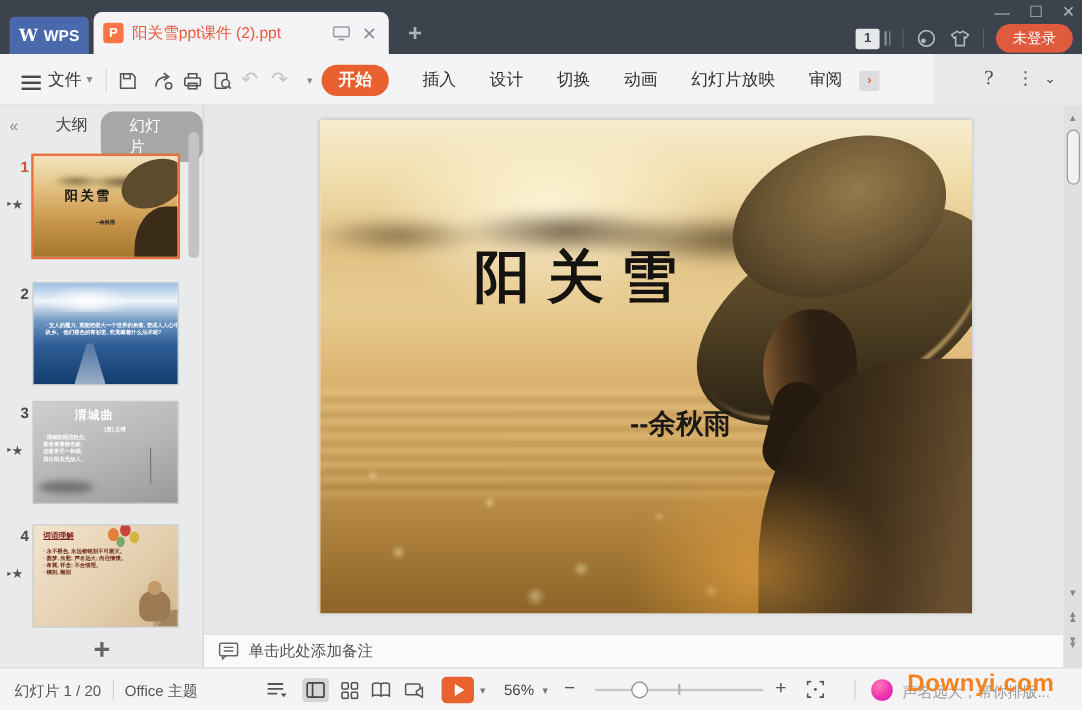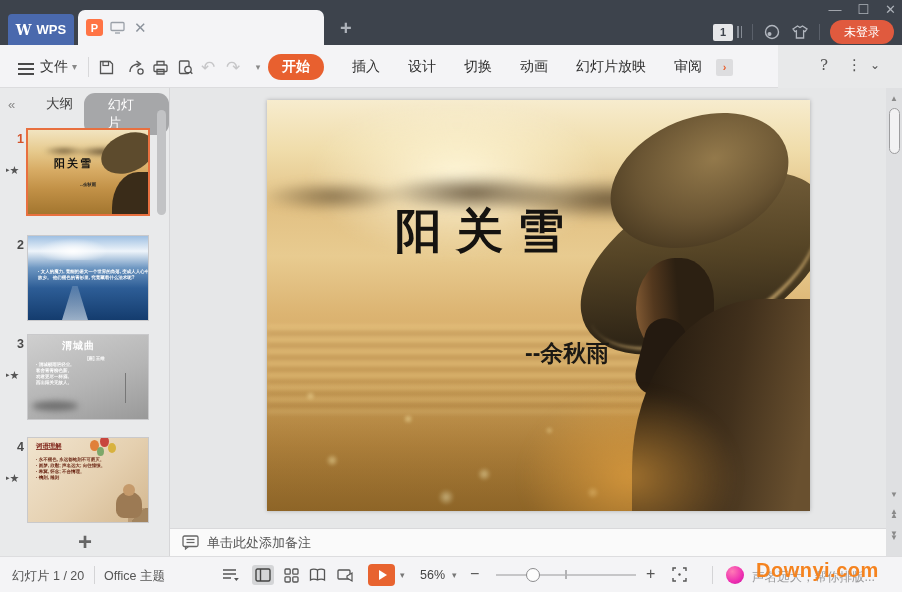--- a/index.html
+++ b/index.html
@@ -192,20 +192,21 @@
 
 <div class="app">
 
   <div class="titlebar">
     <div class="wps-btn">
       <span class="wps-w">W</span>
       <span>WPS</span>
     </div>
     <div class="doc-tab">
       <span class="ppt-ico">P</span>
+      <span class="doc-title">阳关雪ppt课件 (2).ppt</span>
       <span class="tab-mon">
         <svg width="15" height="13" viewBox="0 0 15 13">
             <rect x="1" y="1.5" width="13" height="8" rx="1" fill="none" stroke="#9aa0a8" stroke-width="1.3"></rect>
             <line x1="5" y1="12" x2="10" y2="12" stroke="#9aa0a8" stroke-width="1.3"></line>
           </svg>
       </span>
       <span class="tab-x">✕</span>
     </div>
     <div class="new-tab">+</div>
     <div class="win-ctrls">

